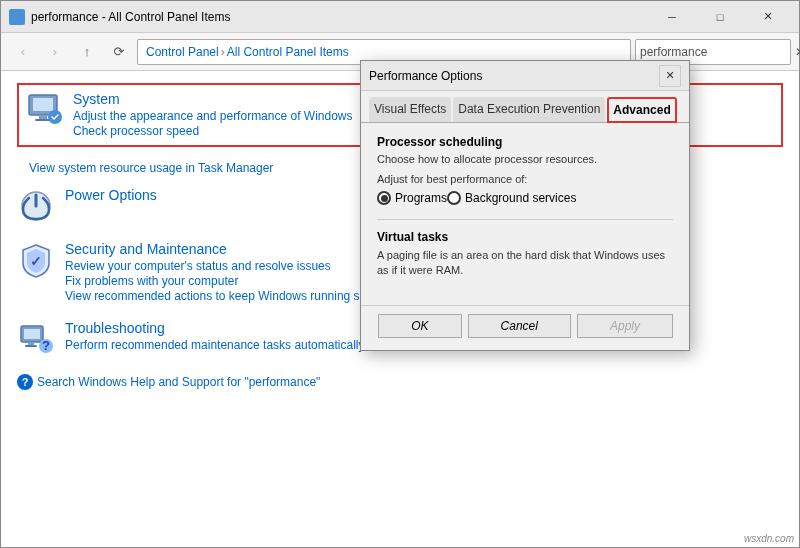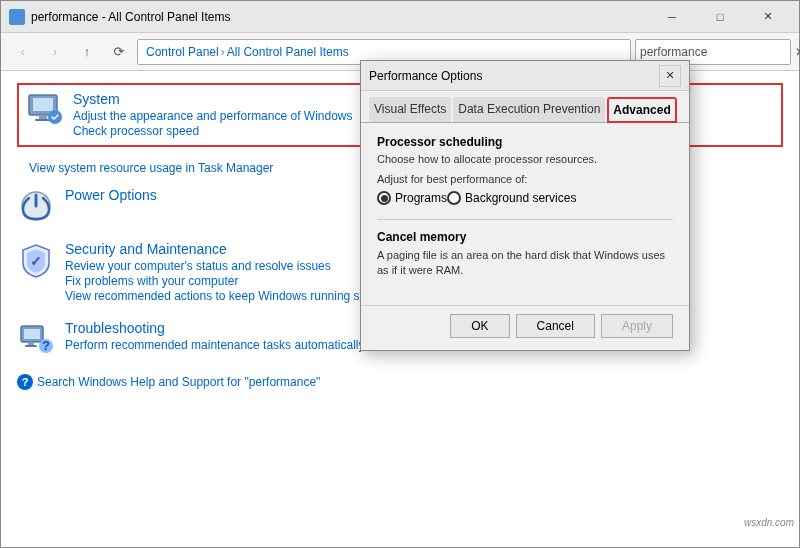--- a/index.html
+++ b/index.html
@@ -351,36 +351,37 @@
 
     
     .dialog-footer {
       display: flex;
       justify-content: flex-end;
       gap: 6px;
       padding: 8px 16px 12px;
       border-top: 1px solid #ccc;
     }
     .footer-btn {
-      padding: 4px 20px;
+      padding: 4px 32px;
       font-size: 12px;
       border: 1px solid #aaa;
       background: #e8e8e8;
       cursor: pointer;
       color: #000;
+      font-style: italic;
     }
     .footer-btn.disabled {
       color: #aaa;
       cursor: default;
     }
 
     
     .watermark {
       position: absolute;
-      bottom: 20px;
+      bottom: 4px;
       right: 6px;
       font-size: 10px;
       color: #888;
       font-style: italic;
     }
   </style>
 </head>
 <body>
 
 <div class="main-window">
@@ -534,21 +535,21 @@
         <label class="radio-item">
           <div class="radio-circle"></div>
           <span>Background services</span>
         </label>
       </div>
     </div>
 
     <hr class="section-divider">
 
     <div class="virtual-mem-section">
-      <div class="section-title">Cancel memory</div>
+      <div class="section-title">Virtual tasks</div>
       <p class="vm-desc">A paging file is an area on the hard disk that Windows uses as if it were RAM.</p>
     </div>
 
   </div>
 
   <div class="dialog-footer">
     <button class="footer-btn">OK</button>
     <button class="footer-btn">Cancel</button>
     <button class="footer-btn disabled">Apply</button>
   </div>

